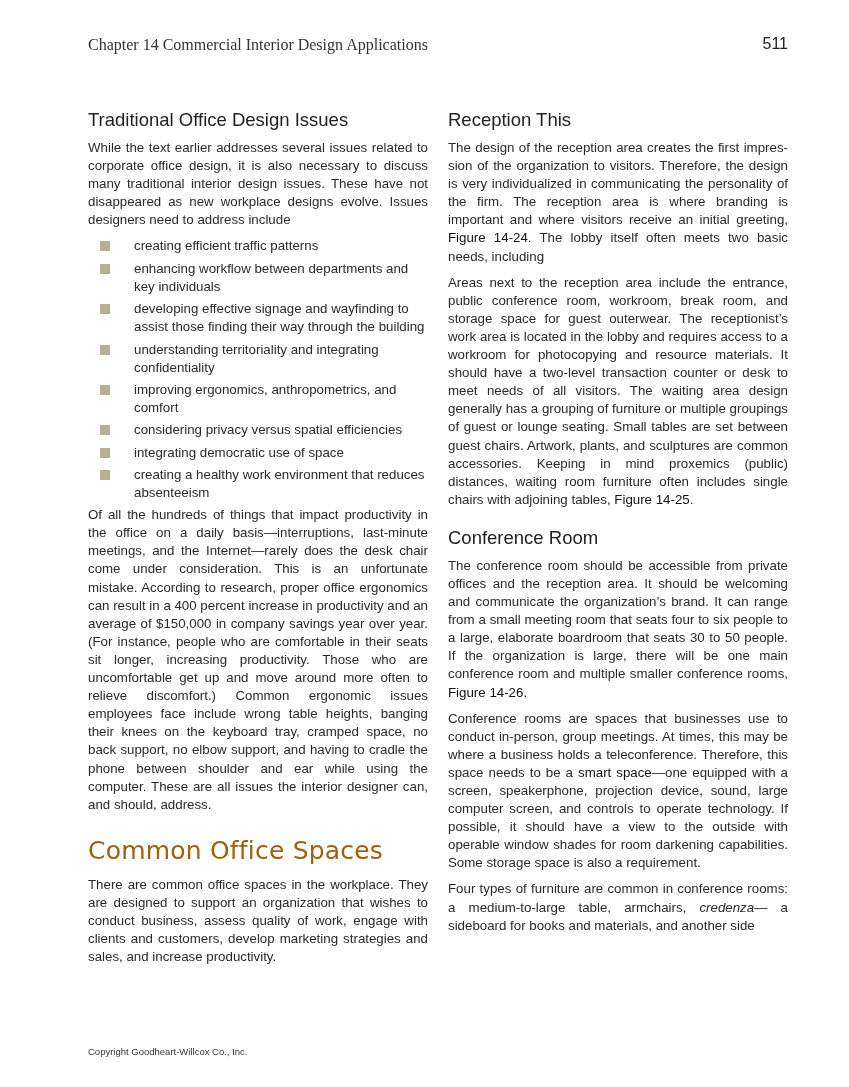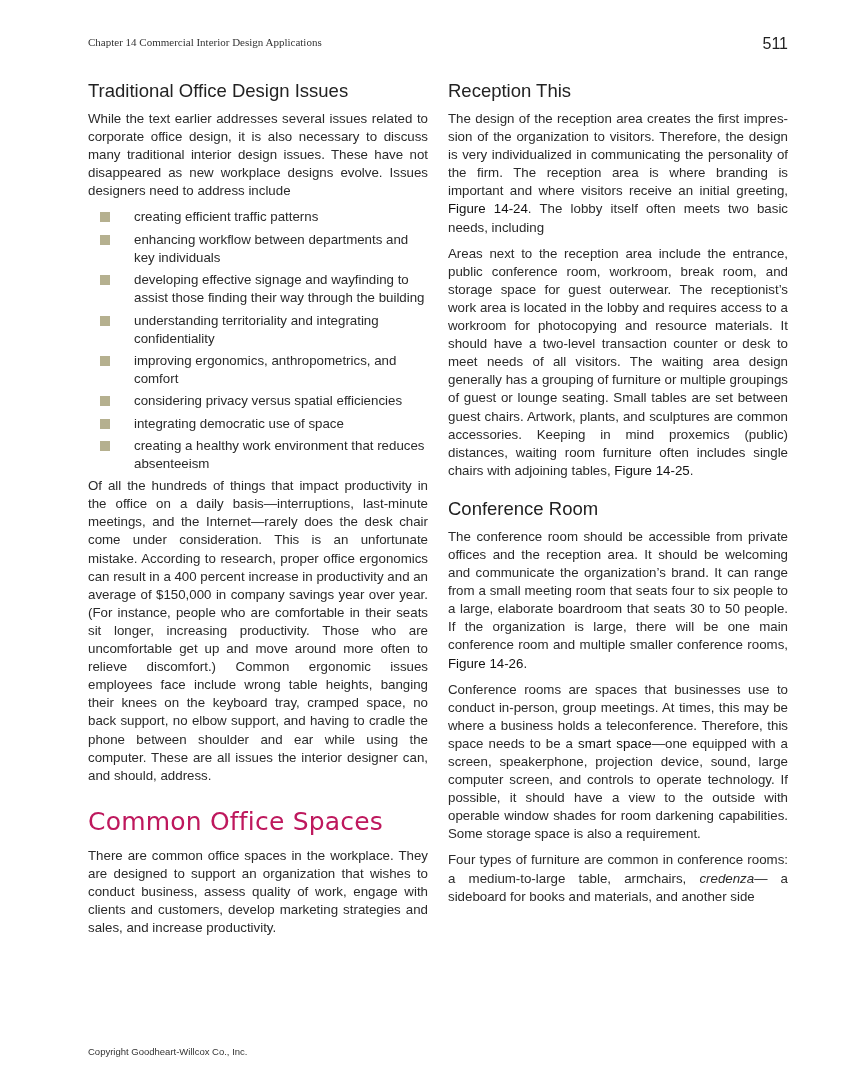--- a/index.html
+++ b/index.html
@@ -8,49 +8,49 @@
     position: relative;
     font-family: "Liberation Sans", sans-serif;
     color: #2a2a2a;
     overflow: hidden;
   }
   .running-head {
     position: absolute; left: 88px; top: 36px; width: 700px; height: 20px;
   }
   .running-head .chapter {
     position: absolute; left: 0; top: 0;
-    font-family: "Liberation Serif", serif; font-size: 11px; color: #333;
+    font-family: "Liberation Serif", serif; font-size: 16px; color: #333;
   }
   .running-head .page-num {
     position: absolute; right: 0; top: -1px;
     font-family: "Liberation Sans", sans-serif; font-weight: normal; font-size: 16px; color: #222;
   }
   .col { position: absolute; top: 80px; }
   .col-left { left: 88px; width: 340px; }
   .col-right { left: 448px; width: 340px; }
   h2.sub {
     font-family: "Liberation Sans", sans-serif; font-weight: normal;
-    font-size: 18.5px; color: #222; line-height: 22px; margin-bottom: 8px;
+    font-size: 18.5px; color: #222; line-height: 22px; margin-bottom: 8px; margin-top: 29px;
   }
   p.body {
     font-size: 13.3px; line-height: 18.1px; text-align: justify; margin-bottom: 8px;
     hyphens: manual;
   }
   p.body b { font-weight: normal; color: #111; }
   ul.bullets { list-style: none; margin: 4px 0 4px 12px; }
   ul.bullets li {
     position: relative; padding-left: 34px; font-size: 13.3px; line-height: 18.1px;
     margin-bottom: 4.2px;
   }
   ul.bullets li .sq {
     position: absolute; left: 0; top: 4px; width: 10px; height: 10px; background: #b5b08f;
   }
   h1.major {
     font-family: "DejaVu Sans", sans-serif; font-weight: normal;
-    font-size: 25px; letter-spacing: 0.2px; color: #be185d; line-height: 30px;
+    font-size: 25px; letter-spacing: 0.2px; color: #a16207; line-height: 30px;
     margin-top: 22px; margin-bottom: 10px;
   }
   .footer {
     position: absolute; left: 88px; top: 1046px; font-size: 9.5px; color: #333; text-align: center;
   }
 </style>
 </head>
 <body>
 
 <div class="running-head">

